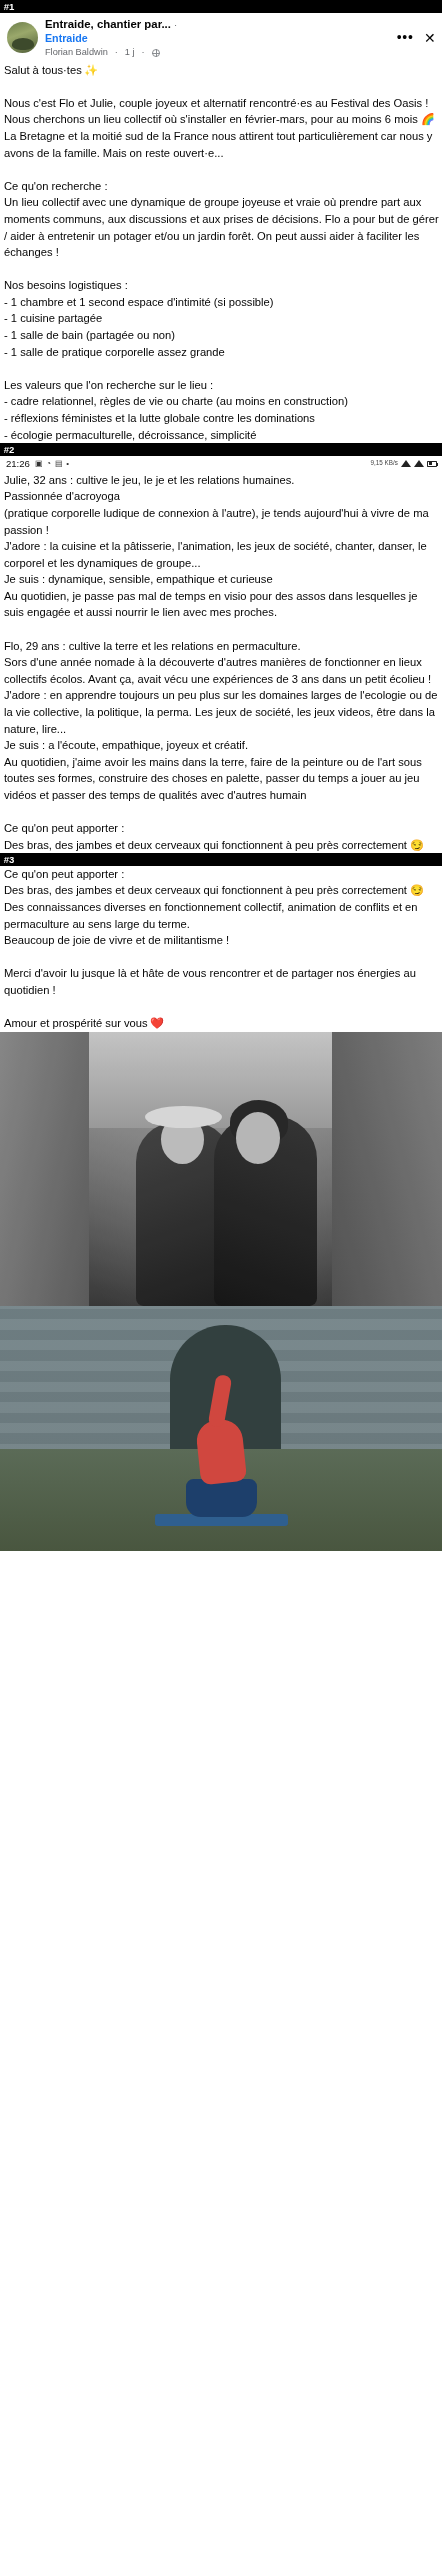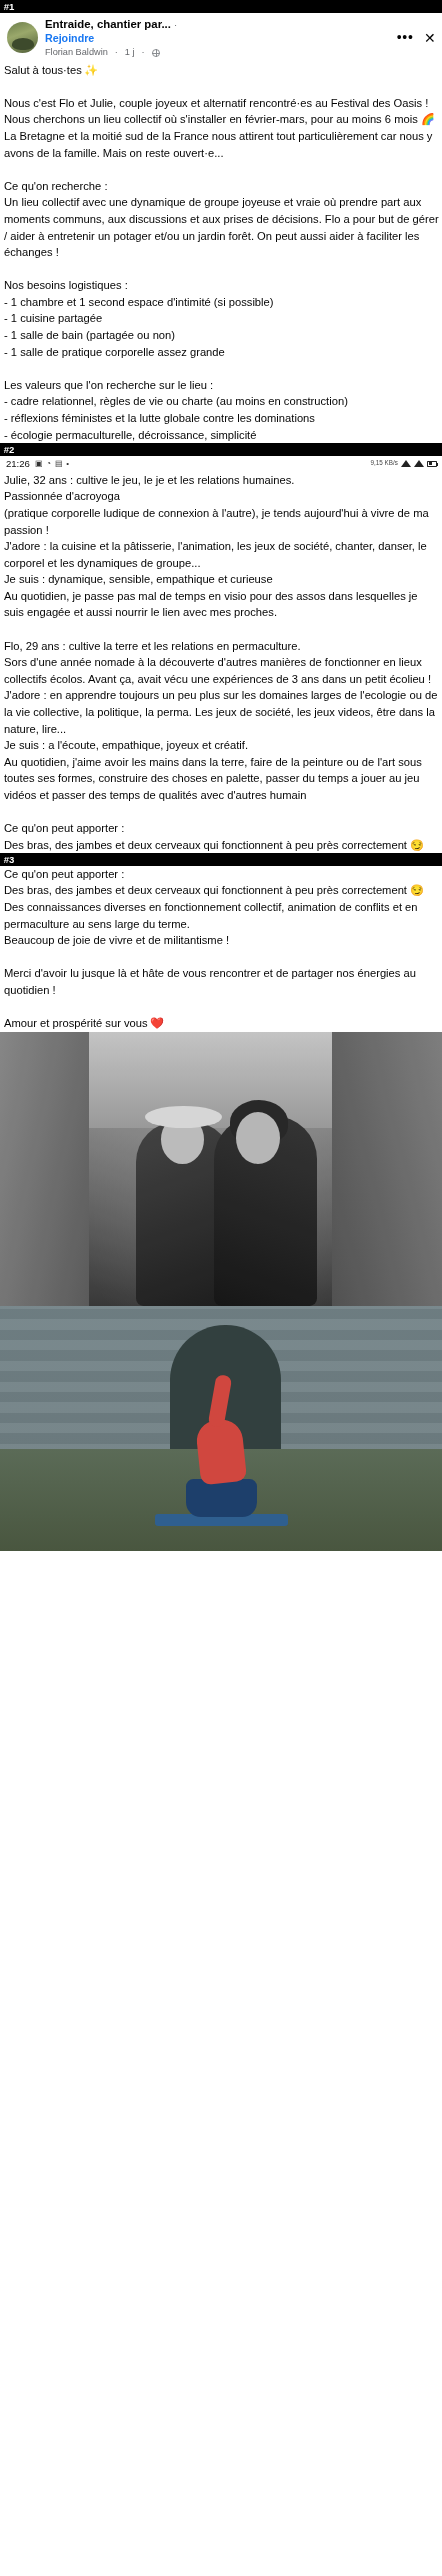--- a/index.html
+++ b/index.html
@@ -176,21 +176,21 @@
 
   <div class="marker">#1</div>
 
   <div class="fb-header">
     <div class="grp-avatar"></div>
     <div class="hdr-mid">
       <div class="hdr-title-row">
         <span class="hdr-title">Entraide, chantier par...</span>
         <span class="hdr-dot">·</span>
       </div>
-      <div class="join-link">Rejoindre</div>
+      <div class="join-link">Entraide</div>
       <div class="hdr-sub">
         <span class="name">Florian Baldwin</span>
         <span>·</span>
         <span>1 j</span>
         <span>·</span>
         <span class="globe"></span>
       </div>
     </div>
     <div class="hdr-actions">
       <span class="dots">•••</span>

